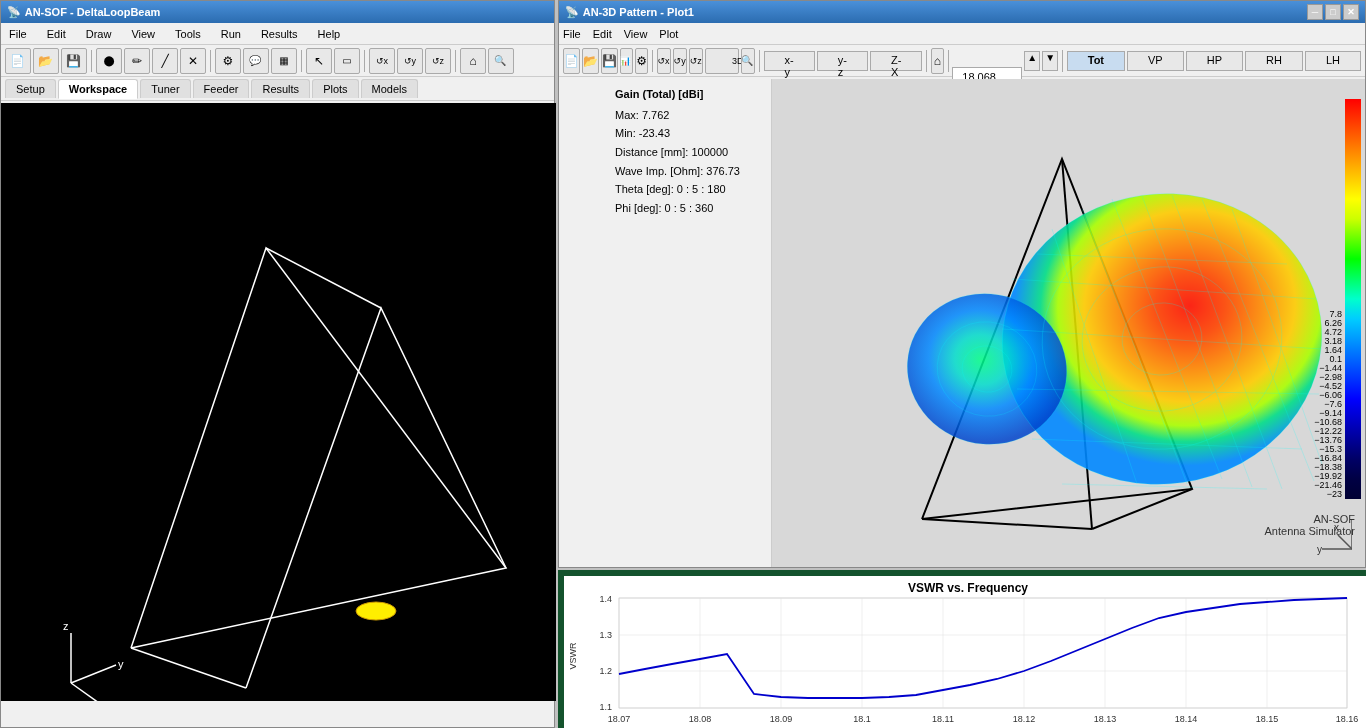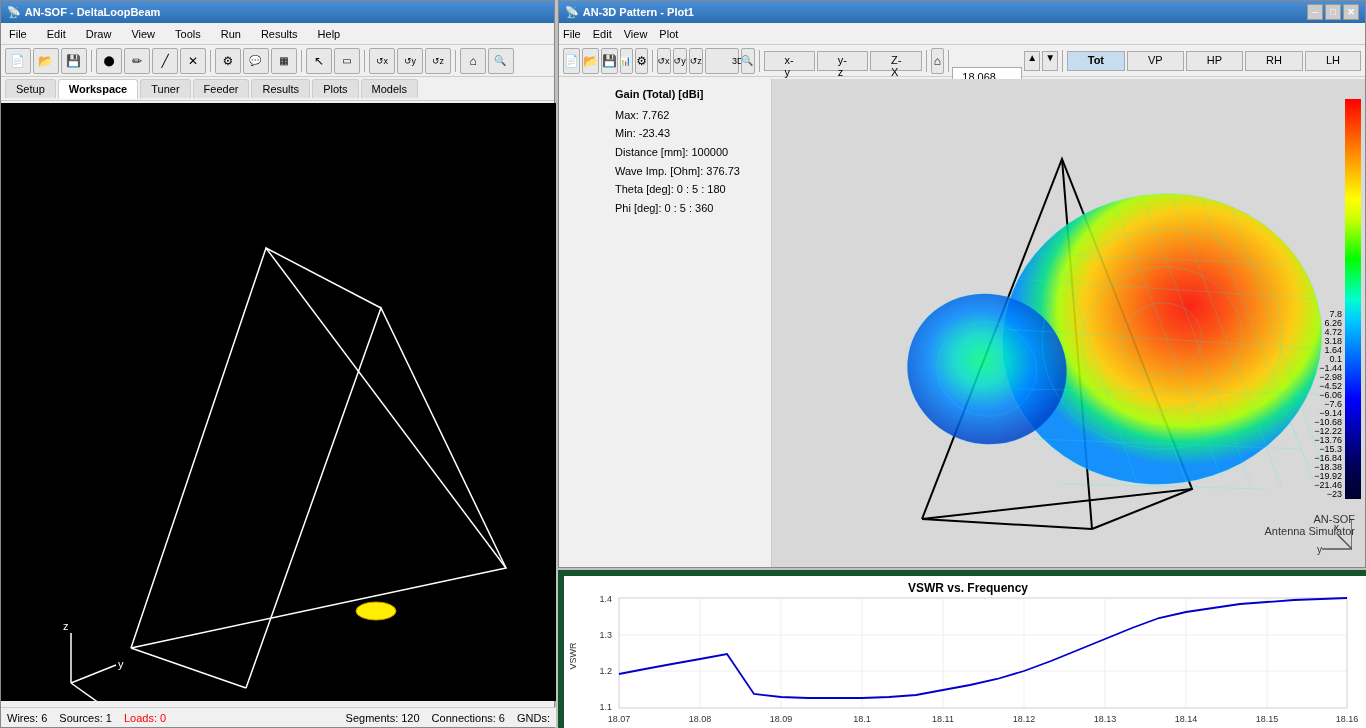--- a/index.html
+++ b/index.html
@@ -190,29 +190,20 @@
 
         <line x1="0" y1="0" x2="45" y2="-18" stroke="white" stroke-width="1.5"></line>
         <text x="47" y="-15" fill="white" font-size="11">y</text>
 
         <line x1="0" y1="0" x2="28" y2="20" stroke="white" stroke-width="1.5"></line>
         <text x="30" y="25" fill="white" font-size="11">x</text>
       </g>
     </svg>
   </div>
 
-  <div id="statusbar">
-    <span>Wires: 6</span>
-    <span><span>Sources: 1</span></span>
-    <span style="color:red;"><span>Loads: 0</span></span>
-    <span style="flex:1"></span>
-    <span>Segments: 120</span>
-    <span>Connections: 6</span>
-    <span>GNDs:</span>
-  </div>
 </div>
 
 <div id="pattern-window">
   <div id="pattern-titlebar">
     <div style="display:flex;align-items:center;gap:4px;">
       <span>📡</span>
       <span>AN-3D Pattern - Plot1</span>
     </div>
     <div class="win-controls">
       <div class="win-ctrl">─</div>

